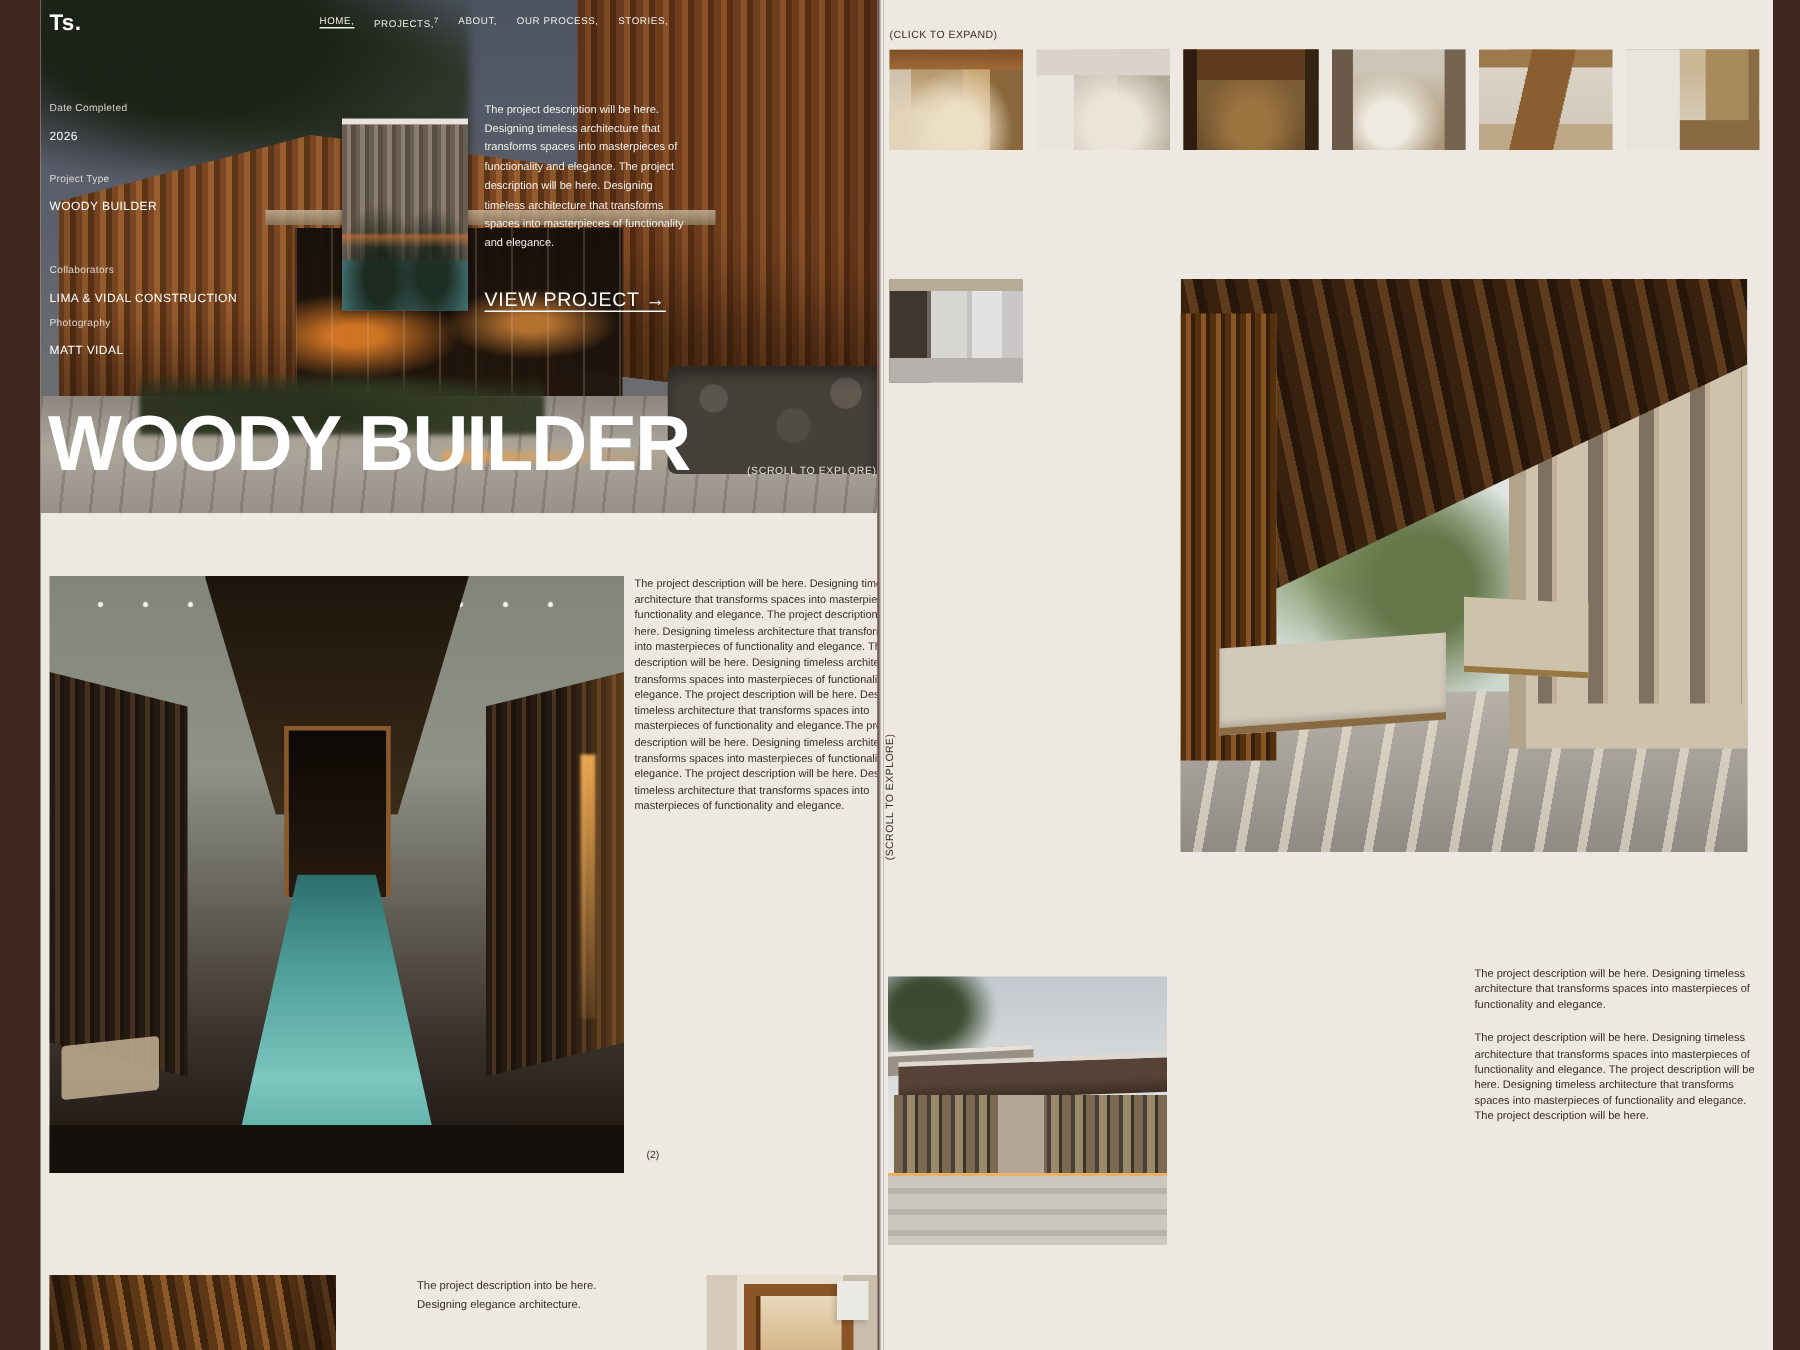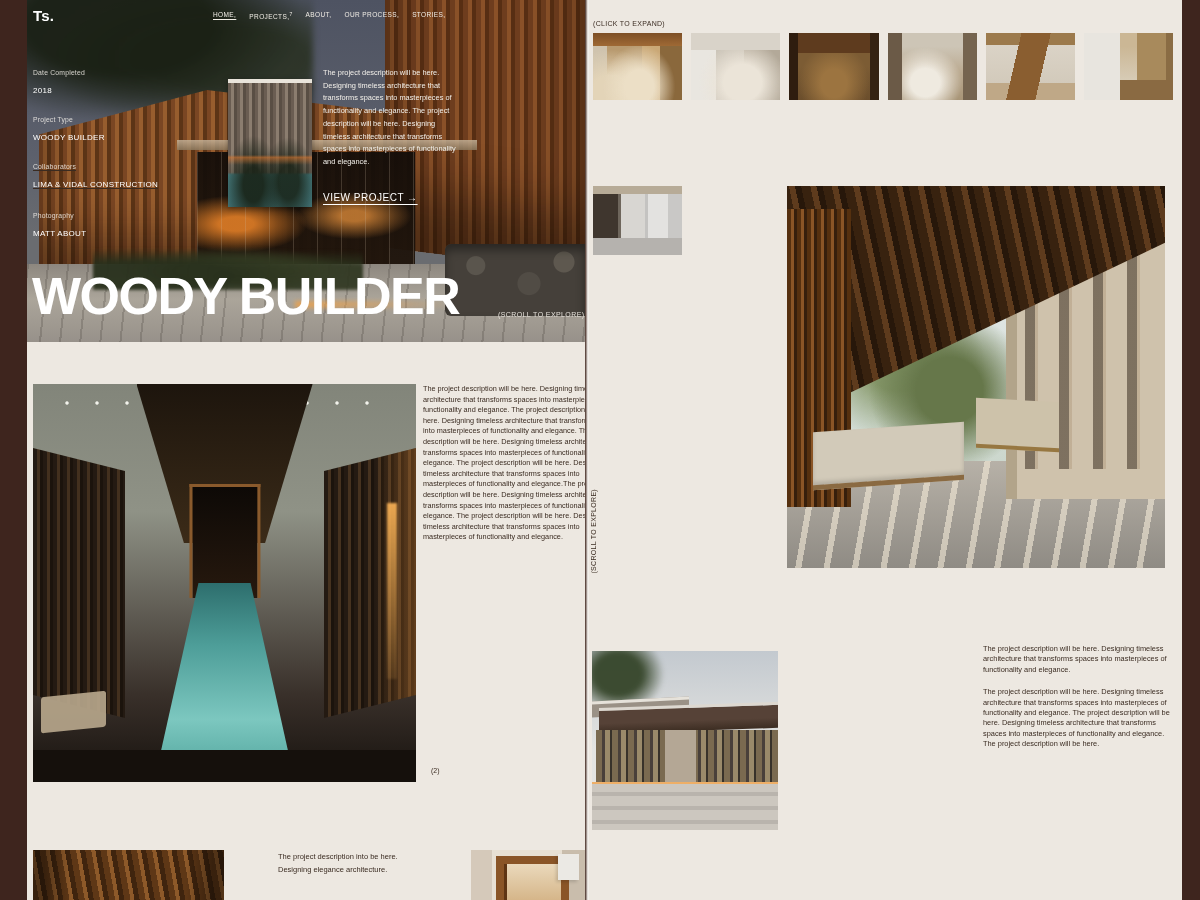--- a/index.html
+++ b/index.html
@@ -67,26 +67,26 @@
   .hero-text{position:absolute;z-index:4;}
   .logo{left:6px;top:7px;font-size:15px;font-weight:700;color:#fff;letter-spacing:.2px;}
   .nav{left:186px;top:11px;display:flex;gap:13px;}
   .nav a{color:#f1ede6;font-size:6.5px;letter-spacing:.4px;text-decoration:none;}
   .nav a.active{text-decoration:underline;text-underline-offset:2px;}
   .nav sup{font-size:5px;}
   .meta{left:6px;top:0;width:150px;height:260px;}
   .meta-group{position:absolute;left:0;}
   .meta-group:nth-of-type(1){top:69px;}
   .meta-group:nth-of-type(2){top:116px;}
-  .meta-group:nth-of-type(3){top:163px;text-decoration:underline;}
+  .meta-group:nth-of-type(3){top:177px;}
   .meta-group:nth-of-type(4){top:212px;}
   .meta-label{font-size:6.8px;color:rgba(248,244,238,.82);letter-spacing:.2px;}
   .meta-value{margin-top:10px;font-size:8px;color:#fff;letter-spacing:.3px;font-weight:500;}
   .hero-desc{left:296px;top:67px;width:141px;font-size:7.4px;line-height:12.7px;color:#f3f0ea;}
-  .view-project{left:296px;top:192px;font-size:10px;letter-spacing:.5px;color:#fff;
+  .view-project{left:296px;top:192px;font-size:13px;letter-spacing:.5px;color:#fff;
     text-decoration:underline;text-underline-offset:3px;}
   .hero-title{left:5px;top:266px;font-size:52px;font-weight:700;letter-spacing:-1.5px;color:#fff;white-space:nowrap;}
   .hero-scroll{left:471px;top:311px;font-size:7px;color:#e3dfd8;letter-spacing:.4px;white-space:nowrap;}
 
   
   .ph{position:absolute;overflow:hidden;}
   .ph > div{position:absolute;}
   .ph-pool{left:6px;top:384px;width:383px;height:398px;
     background:linear-gradient(180deg,#82857a 0%,#8f9286 32%,#39302a 78%,#17120e 100%);}
   .pl-lights{left:8%;top:4%;width:84%;height:6px;
@@ -237,33 +237,33 @@
       <a href="#" class="active">HOME,</a>
       <a href="#"><span>PROJECTS,</span><sup>7</sup></a>
       <a href="#">ABOUT,</a>
       <a href="#">OUR PROCESS,</a>
       <a href="#">STORIES,</a>
     </nav>
 
     <div class="hero-text meta">
       <div class="meta-group">
         <div class="meta-label">Date Completed</div>
-        <div class="meta-value">2018</div>
+        <div class="meta-value">2026</div>
       </div>
       <div class="meta-group">
         <div class="meta-label">Project Type</div>
         <div class="meta-value">WOODY BUILDER</div>
       </div>
       <div class="meta-group">
         <div class="meta-label">Collaborators</div>
         <div class="meta-value">LIMA &amp; VIDAL CONSTRUCTION</div>
       </div>
       <div class="meta-group">
         <div class="meta-label">Photography</div>
-        <div class="meta-value">MATT ABOUT</div>
+        <div class="meta-value">MATT VIDAL</div>
       </div>
     </div>
 
     <div class="hero-text hero-desc">The project description will be here. Designing timeless architecture that transforms spaces into masterpieces of functionality and elegance. The project description will be here. Designing timeless architecture that transforms spaces into masterpieces of functionality and elegance.</div>
 
     <a href="#" class="hero-text view-project">VIEW PROJECT →</a>
 
     <h1 class="hero-text hero-title" style="margin:0;position:absolute;">WOODY BUILDER</h1>
 
     <div class="hero-text hero-scroll">(SCROLL TO EXPLORE)</div>

